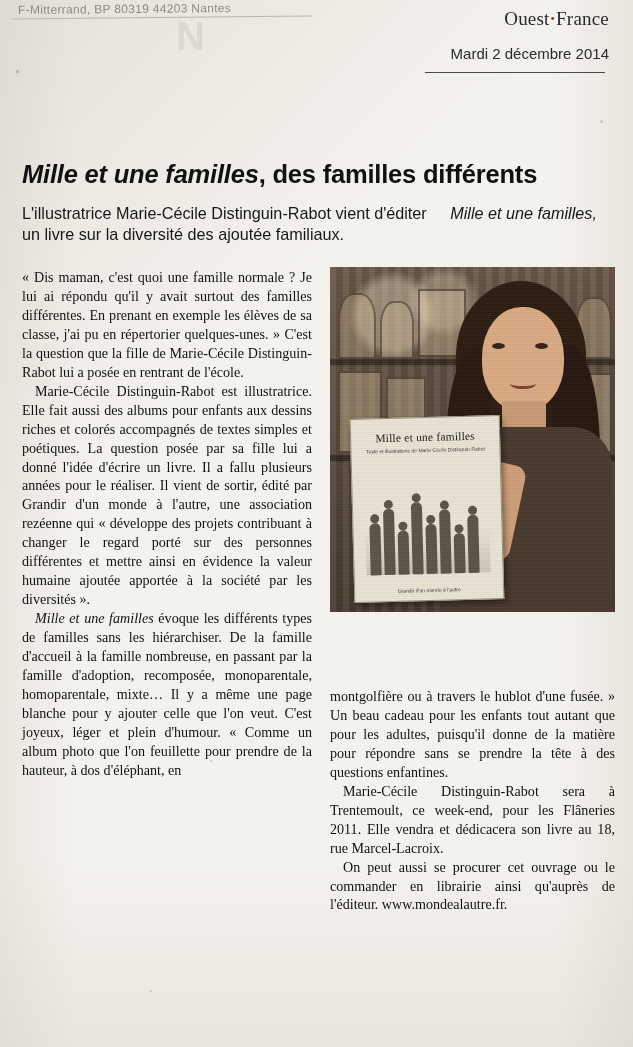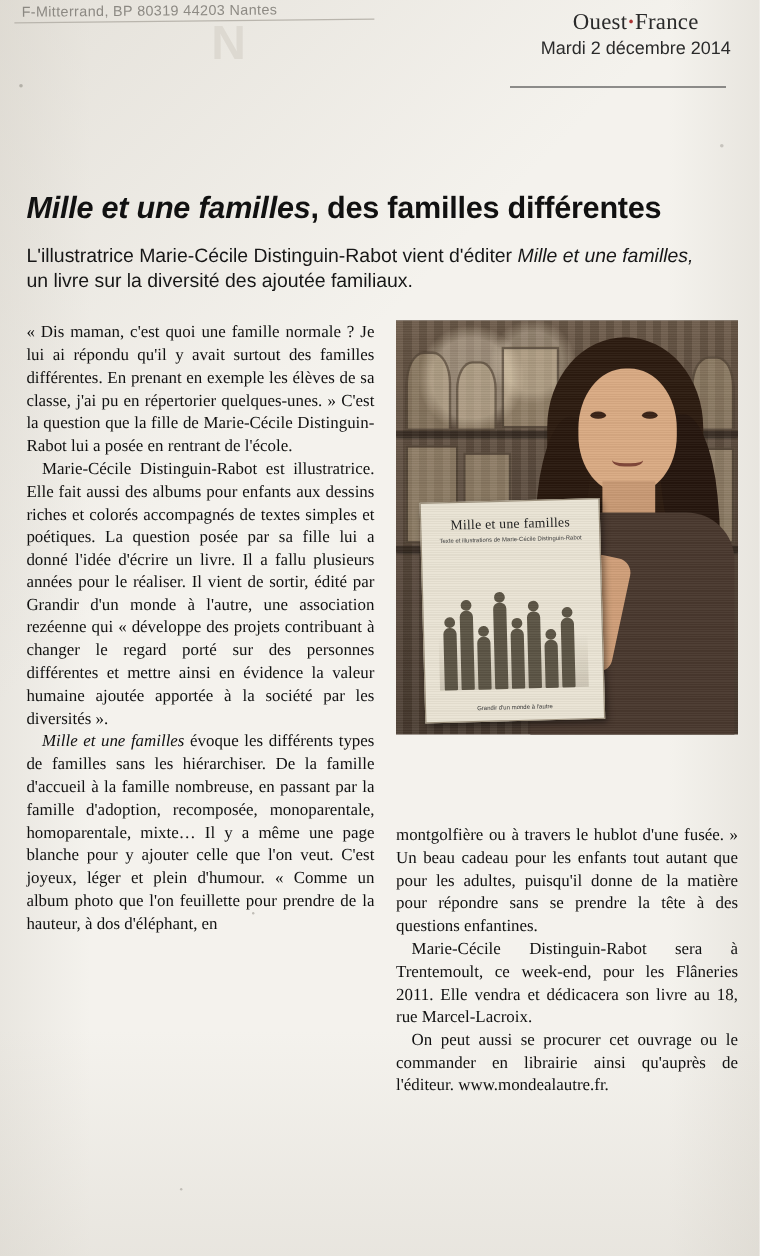--- a/index.html
+++ b/index.html
@@ -68,37 +68,37 @@
     position: absolute;
     background: #8e8a82;
     border-radius: 50%;
   }
 
   
   .masthead {
     position: absolute;
     top: 8px;
     right: 24px;
-    text-align: center;
+    text-align: right;
   }
   .paper-name {
     font-family: "Liberation Serif", serif;
     font-size: 19px;
     color: #2a2a2a;
     letter-spacing: 0.2px;
   }
   .paper-name .dot {
     color: #a33;
     font-weight: bold;
   }
   .paper-date {
     font-family: "Liberation Sans", sans-serif;
     font-size: 15px;
     color: #2b2b2b;
-    margin-top: 2px;
+    margin-top: 15px;
   }
   .masthead-rule {
     position: absolute;
     top: 72px;
     left: 425px;
     width: 180px;
     height: 1px;
     background: #4a4a4a;
   }
 
@@ -122,21 +122,21 @@
   .standfirst {
     position: absolute;
     top: 203px;
     left: 22px;
     width: 578px;
     font-family: "Liberation Sans", sans-serif;
     font-size: 16.2px;
     line-height: 1.32;
     color: #171717;
   }
-  .standfirst em { font-style: italic; }
+  .standfirst em { font-style: italic; margin-left: 19px; }
 
   
   .col {
     position: absolute;
     font-family: Liberation Serif, serif;
     font-size: 14.1px;
     line-height: 1.345;
     color: #111;
     text-align: justify;
     -webkit-hyphens: auto;
@@ -361,21 +361,21 @@
 
     <div class="masthead">
       <div class="paper-name">
         <span>Ouest</span><span class="dot">·</span><span>France</span>
       </div>
       <div class="paper-date">Mardi 2 décembre 2014</div>
     </div>
     <div class="masthead-rule"></div>
 
     <div class="headline">
-      <em>Mille et une familles</em><span>, des familles différentes</span>
+      <em>Mille et une familles</em><span>, des familles différents</span>
     </div>
 
     <div class="standfirst">
       <span>L'illustratrice Marie-Cécile Distinguin-Rabot vient d'éditer </span><em>Mille et une familles,</em><span> un livre sur la diversité des ajoutée familiaux.</span>
     </div>
 
     <div class="col" id="col-left">
       <p class="first">« Dis maman, c'est quoi une famille normale ? Je lui ai répondu qu'il y avait surtout des familles différentes. En prenant en exemple les élèves de sa classe, j'ai pu en répertorier quelques-unes. » C'est la question que la fille de Marie-Cécile Distinguin-Rabot lui a posée en rentrant de l'école.</p>
       <p>Marie-Cécile Distinguin-Rabot est illustratrice. Elle fait aussi des albums pour enfants aux dessins riches et colorés accompagnés de textes simples et poétiques. La question posée par sa fille lui a donné l'idée d'écrire un livre. Il a fallu plusieurs années pour le réaliser. Il vient de sortir, édité par Grandir d'un monde à l'autre, une association rezéenne qui « développe des projets contribuant à changer le regard porté sur des personnes différentes et mettre ainsi en évidence la valeur humaine ajoutée apportée à la société par les diversités ».</p>
       <p><em>Mille et une familles</em><span> évoque les différents types de familles sans les hiérarchiser. De la famille d'accueil à la famille nombreuse, en passant par la famille d'adoption, recomposée, monoparentale, homoparentale, mixte… Il y a même une page blanche pour y ajouter celle que l'on veut. C'est joyeux, léger et plein d'humour. « Comme un album photo que l'on feuillette pour prendre de la hauteur, à dos d'éléphant, en</span></p>

